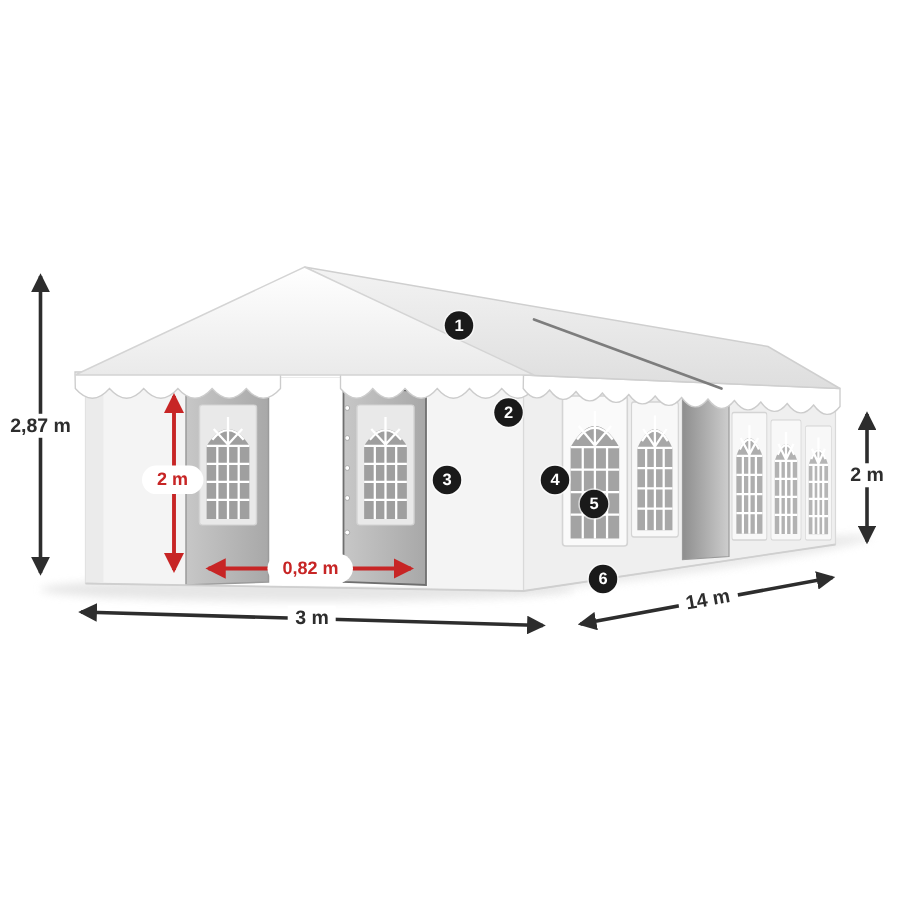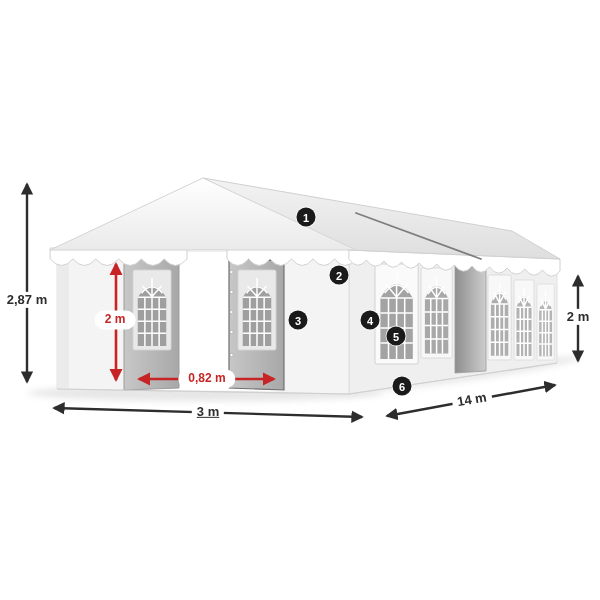--- a/index.html
+++ b/index.html
@@ -118,24 +118,24 @@
     <g fill="none">
       <path d="M27,184 V382" stroke="#2d2d2d" stroke-width="2.4" marker-start="url(#mb)" marker-end="url(#mb)"></path>
       <path d="M54,408 L362,417" stroke="#2d2d2d" stroke-width="2.4" marker-start="url(#mb)" marker-end="url(#mb)"></path>
       <path d="M387,416 L555,385" stroke="#2d2d2d" stroke-width="2.4" marker-start="url(#mb)" marker-end="url(#mb)"></path>
       <path d="M578,276 V361" stroke="#2d2d2d" stroke-width="2.4" marker-start="url(#mb)" marker-end="url(#mb)"></path>
       <path d="M116,264 V380" stroke="#c72525" stroke-width="2.6" marker-start="url(#mr)" marker-end="url(#mr)"></path>
       <path d="M139,379 H274" stroke="#c72525" stroke-width="2.6" marker-start="url(#mr)" marker-end="url(#mr)"></path>
     </g>
   </svg>
 
-  <span class="dim" style="left:27px;top:300px;">2,87 m</span>
+  <span class="dim" style="left:27px;top:284px;">2,87 m</span>
   <span class="dim red" style="left:115px;top:320px;">2 m</span>
   <span class="dim red" style="left:207px;top:379px;">0,82 m</span>
-  <span class="dim" style="left:208px;top:412px;text-decoration:underline;">3 m</span>
+  <span class="dim" style="left:208px;top:412px;">3 m</span>
   <span class="dim rot" style="left:472px;top:400px;">14 m</span>
   <span class="dim" style="left:578px;top:317px;">2 m</span>
 
   <div class="badge" style="left:306px;top:217px;">1</div>
   <div class="badge" style="left:339px;top:275px;">2</div>
   <div class="badge" style="left:298px;top:320px;">3</div>
   <div class="badge" style="left:370px;top:320px;">4</div>
   <div class="badge" style="left:396px;top:336px;">5</div>
   <div class="badge" style="left:402px;top:386px;">6</div>
 

